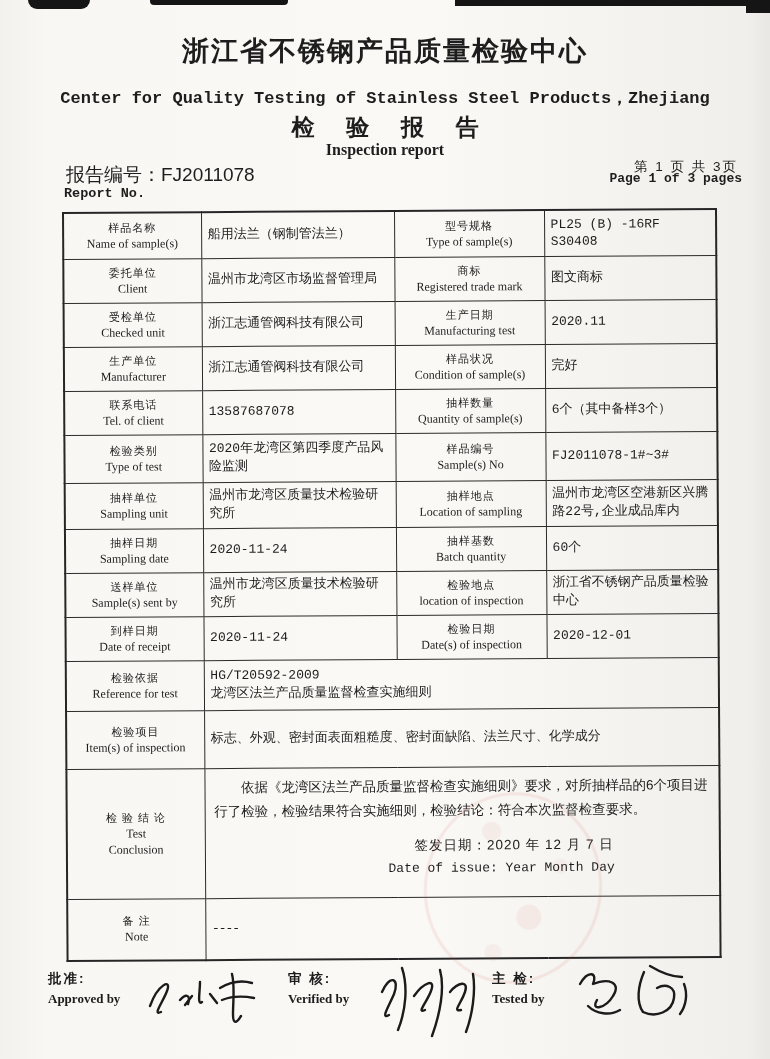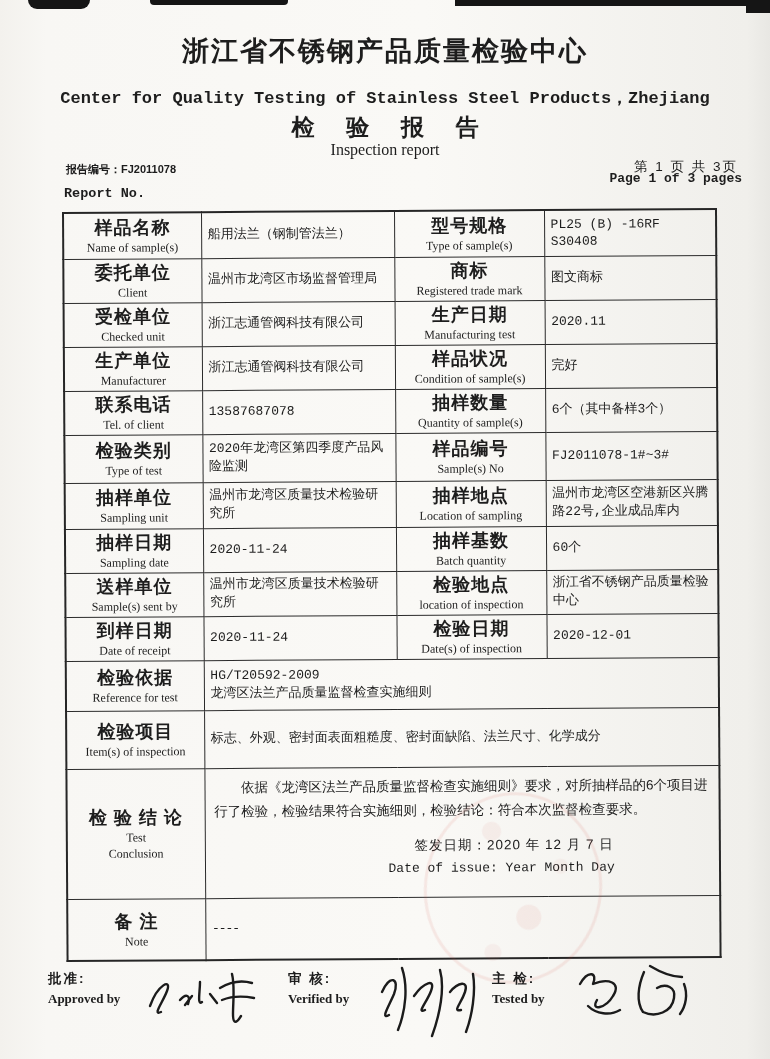--- a/index.html
+++ b/index.html
@@ -1,51 +1,51 @@
 <!DOCTYPE html>
 <html><head>
 <meta charset="utf-8">
 <style>
   html,body{margin:0;padding:0;}
   body{
     width:770px;height:1059px;position:relative;overflow:hidden;
     background:linear-gradient(90deg,#f3f1ed 0%,#f8f7f4 6%,#faf9f6 55%,#f0efeb 97%,#e8e7e3 100%);
     font-family:"Liberation Sans",sans-serif;color:#1d1d1d;
   }
-  .abs{position:absolute;}
+  .abs{position:absolute;font-weight:bold;}
   .center{left:0;right:0;text-align:center;}
   .serif{font-family:"Liberation Serif","DejaVu Serif",serif;}
   .mono{font-family:"Liberation Mono","DejaVu Sans Mono",monospace;}
 
   
   .art{position:absolute;background:#151515;}
   .art1{left:28px;top:0;width:62px;height:9px;border-radius:0 0 9px 9px;}
   .art2{left:150px;top:0;width:138px;height:5px;border-radius:0 0 4px 4px;}
   .art3{left:455px;top:0;width:315px;height:6px;}
   .art4{right:0;top:0;width:24px;height:13px;}
 
   .org-cn{top:33px;font-size:27px;font-weight:700;letter-spacing:2px;}
   .org-en{top:86px;font-size:17px;font-weight:600;font-family:Liberation Mono, monospace;}
   .doc-cn{top:112px;font-size:23px;font-weight:700;letter-spacing:13px;text-indent:13px;}
   .doc-en{top:141px;font-size:16px;}
 
-  .meta-left-cn{left:66px;top:162px;font-size:11px;font-weight:700;}
+  .meta-left-cn{left:66px;top:162px;font-size:19px;font-weight:400;}
   .meta-left-en{left:64px;top:186px;font-size:13.5px;font-weight:700;text-align:right;}
   .meta-right-cn{right:32px;top:158px;font-size:13.5px;font-weight:400;letter-spacing:2px;}
   .meta-right-en{right:28px;top:171px;font-size:13px;font-weight:700;}
 
   table.report{
     position:absolute;left:62px;top:212px;width:653px;
     border-collapse:collapse;table-layout:fixed;
     transform:rotate(-0.35deg);transform-origin:0 0;
   }
   table.report td{border:1.6px solid #2b2b2b;vertical-align:middle;overflow:hidden;}
   table.report{border:2px solid #262626;}
   td.lab{text-align:center;padding:1px 2px;}
-  td.lab .cn{display:block;font-size:18px;font-weight:700;letter-spacing:1px;}
+  td.lab .cn{display:block;font-size:11px;font-weight:400;letter-spacing:1px;}
   td.lab .en{display:block;font-size:12px;margin-top:1px;font-family:Liberation Serif, serif;}
   td.val{font-size:13px;padding:2px 6px;font-family:"Liberation Mono","DejaVu Sans Mono",monospace;line-height:1.35;}
   .pre{white-space:pre-line;}
   tr.h46{height:46px}tr.h44{height:44px}tr.h48{height:48px}tr.h50{height:50px}
   tr.h58{height:58px}tr.h130{height:130px}tr.h62{height:62px}
 
   .concl-body{font-size:13.5px;line-height:1.8;text-indent:2em;padding:6px 10px 0 8px;}
   .issue-cn{font-size:13.5px;margin:14px 0 0 208px;letter-spacing:1px;}
   .issue-en{font-size:13px;margin:6px 0 0 182px;font-family:"Liberation Mono","DejaVu Sans Mono",monospace;}
 

